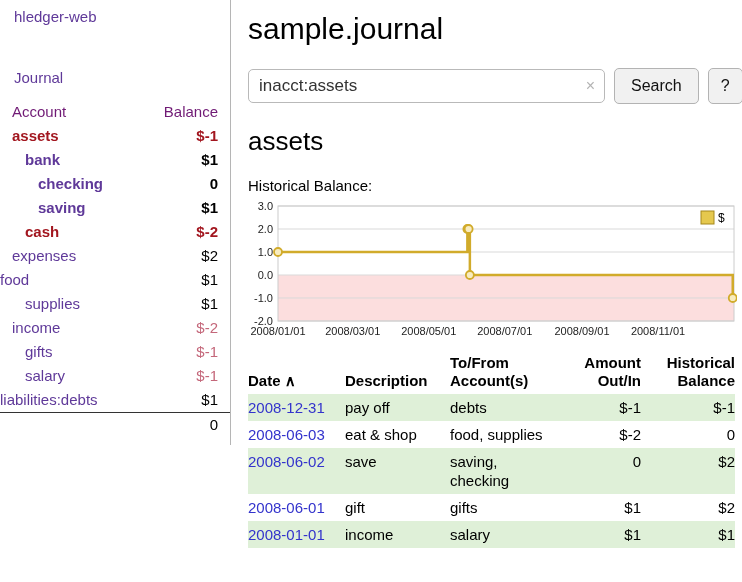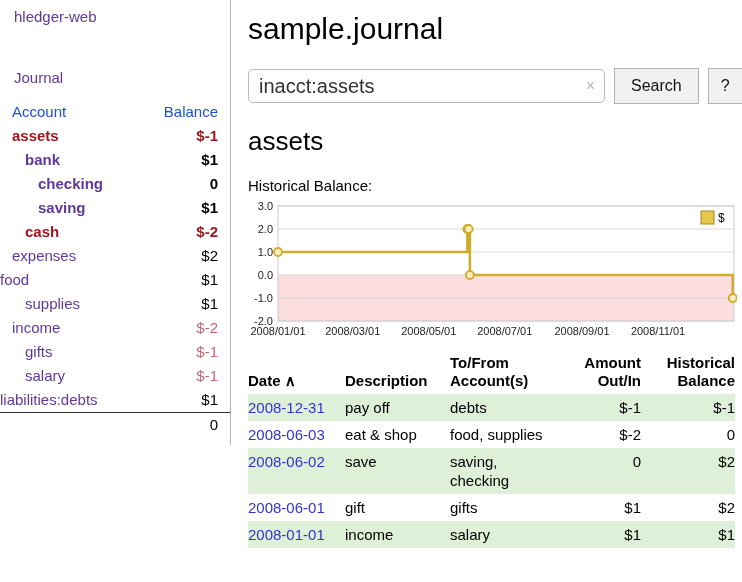--- a/index.html
+++ b/index.html
@@ -19,41 +19,41 @@
   tr.shaded { background: var(--row-green); }
 
   
   .sidebar {
     position: absolute; left: 0; top: 0; width: 231px; height: 445px;
     border-right: 1px solid #b5b5b5; padding-top: 8px;
   }
   .app-title { display: block; margin-left: 14px; font-size: 15px; }
   .nav-journal { display: block; margin: 44px 0 0 14px; font-size: 15px; }
   .accounts { width: 100%; border-collapse: collapse; margin-top: 14px; font-size: 15px; }
-  .accounts th { font-weight: normal; text-align: left; padding: 2px 0 2px 12px; line-height: 20px; color: #1d4ed8; }
+  .accounts th { font-weight: normal; text-align: left; padding: 2px 0 2px 12px; line-height: 20px; color: #701a75; }
   .accounts th.right { text-align: right; padding: 2px 12px 2px 0; }
   .accounts td { padding: 2px 0; line-height: 20px; }
   .accounts td.bal { text-align: right; padding-right: 12px; }
   .accounts tr.bold td, .accounts tr.bold a { font-weight: bold; }
   .accounts .total-row td { border-top: 1px solid #333; text-align: right; padding: 2px 12px 2px 0; color: #000; }
 
   
   .main { position: absolute; left: 248px; top: 0; width: 494px; }
   h1 { font-size: 30px; font-weight: 400; margin: 12px 0 0 0; color: #000; }
   .search-row { display: flex; align-items: center; margin-top: 22px; gap: 9px; }
   .search-wrap { position: relative; width: 357px; flex: 0 0 auto; }
   .search-wrap input {
-    width: 100%; height: 34px; font-size: 20px; font-family: inherit;
+    width: 100%; height: 34px; font-size: 17px; font-family: inherit;
     padding: 0 28px 0 10px; border: 1px solid #b9b9b9; border-radius: 5px;
     color: #333; background: #fff;
   }
   .clear-x { position: absolute; right: 10px; top: 8px; color: #b3b3b3; font-size: 16px; line-height: 18px; }
   .btn {
     height: 36px; padding: 0 16px; font-size: 16px; font-family: inherit; color: #111;
-    background: #f1f1f1; border: 1px solid #b3b3b3; border-radius: 0; cursor: pointer;
+    background: #f1f1f1; border: 1px solid #b3b3b3; border-radius: 5px; cursor: pointer;
   }
   .btn.help { padding: 0 12px; }
   h2 { font-size: 26px; font-weight: 400; margin: 22px 0 0 0; color: #000; }
   .chart-label { margin-top: 20px; font-size: 15px; font-weight: normal; color: #000; }
   svg.chart { display: block; margin-top: 6px; }
 
   
   .register { margin-top: 12px; border-collapse: collapse; font-size: 15px; width: 487px; table-layout: fixed; }
   .register th {
     font-weight: bold; vertical-align: bottom; padding: 2px 0 4px 0;

